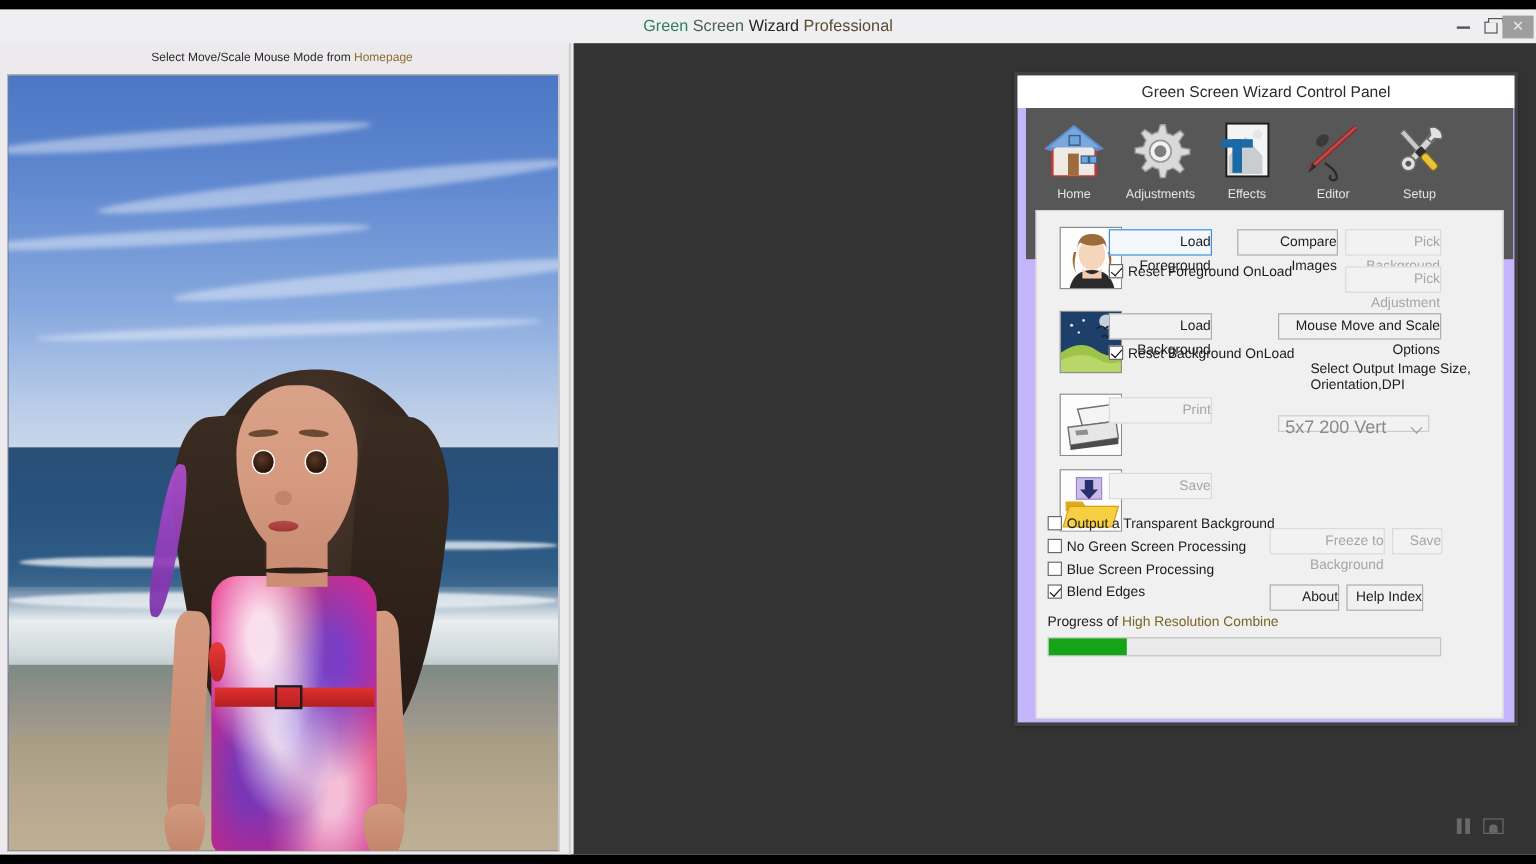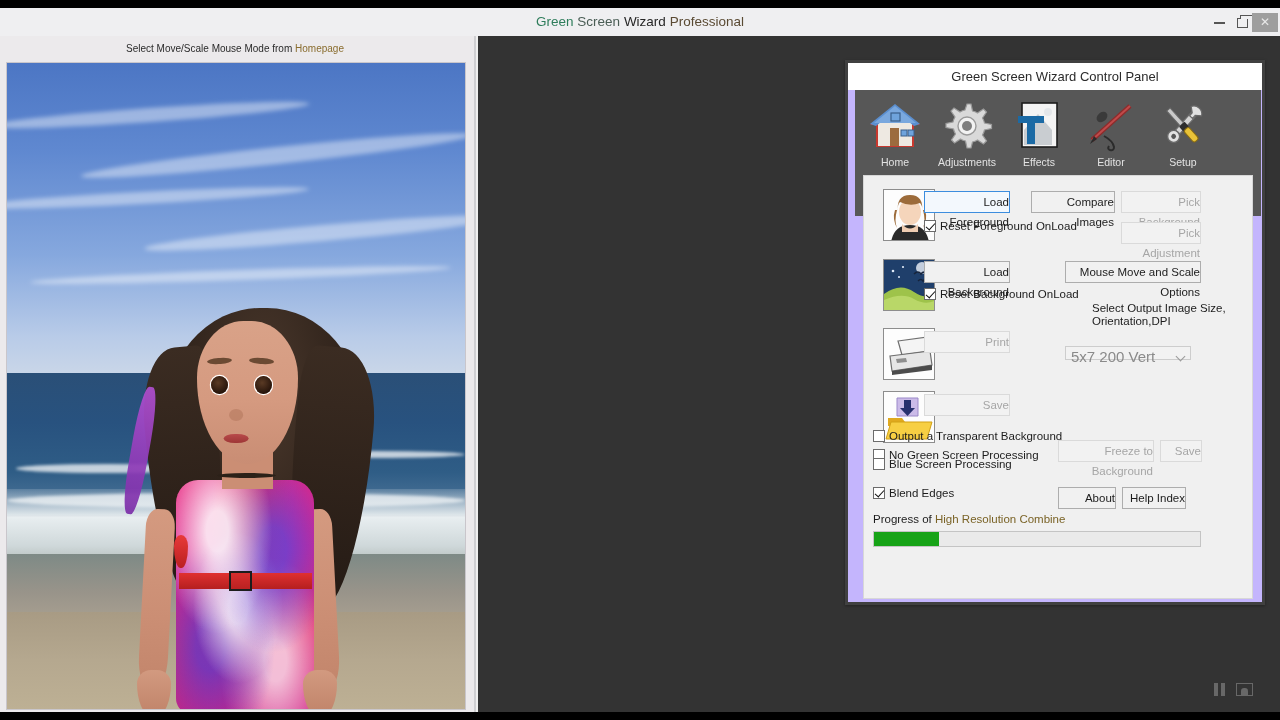--- a/index.html
+++ b/index.html
@@ -527,21 +527,21 @@
           </svg>
         </div>
         <div class="btn disabled" style="left:60px; top:218px; width:86px;">Save</div>
 
         <div class="cbx" style="left:9px; top:254px;">
           <span class="box"></span><span>Output a Transparent Background</span>
         </div>
         <div class="cbx" style="left:9px; top:273px;">
           <span class="box"></span><span>No Green Screen Processing</span>
         </div>
-        <div class="cbx" style="left:9px; top:282px;">
+        <div class="cbx" style="left:9px; top:292px;">
           <span class="box"></span><span>Blue Screen Processing</span>
         </div>
         <div class="cbx checked" style="left:9px; top:311px;">
           <span class="box"></span><span>Blend Edges</span>
         </div>
 
         <div class="btn disabled" style="left:194px; top:264px; width:96px;">Freeze to Background</div>
         <div class="btn disabled" style="left:296px; top:264px; width:42px;">Save</div>
         <div class="btn" style="left:194px; top:311px; width:58px;">About</div>
         <div class="btn" style="left:258px; top:311px; width:64px;">Help Index</div>

